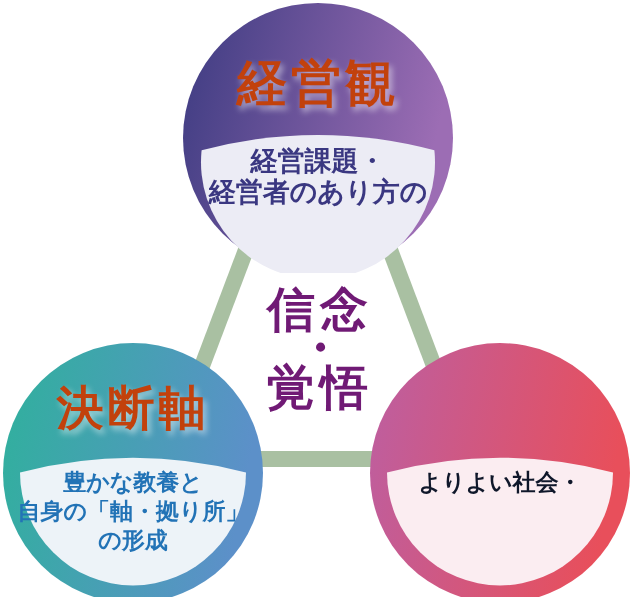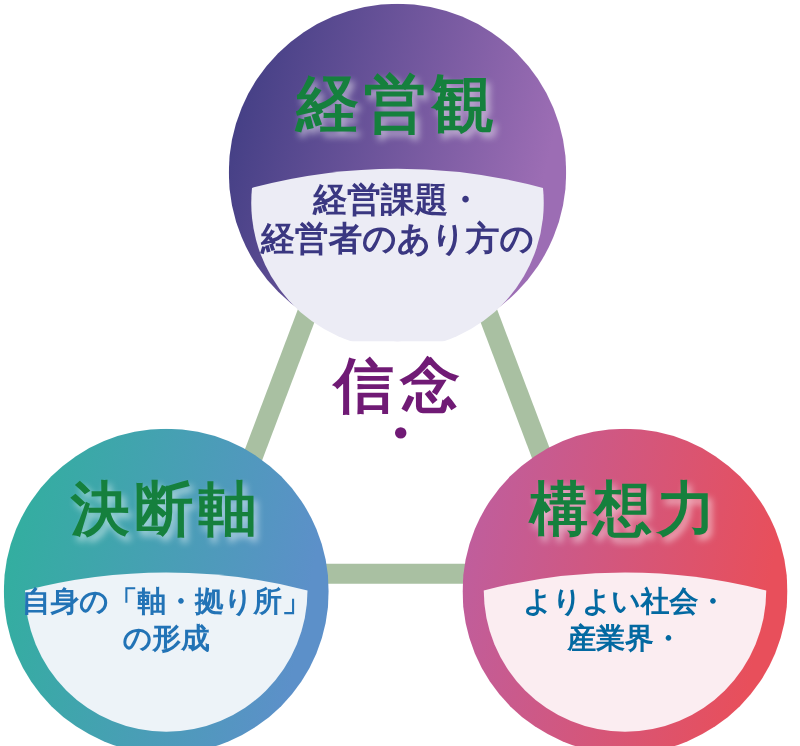--- a/index.html
+++ b/index.html
@@ -5,34 +5,34 @@
   html,body{margin:0;padding:0;background:#ffffff;}
   .stage{
     position:relative;width:640px;height:597px;background:#ffffff;overflow:hidden;
     font-family:"DejaVu Sans",sans-serif;
   }
   .connectors{position:absolute;left:0;top:0;}
   .circle-group{position:absolute;}
   .circle-group svg{position:absolute;left:0;top:0;}
   .circle-title{
     position:absolute;left:0;right:0;text-align:center;
-    color:#15803d;font-weight:bold;letter-spacing:4px;line-height:1;
+    color:#c2410c;font-weight:bold;letter-spacing:4px;line-height:1;
     text-shadow:3px 4px 6px rgba(255,255,255,0.55);
   }
   .top-group .circle-title{top:55px;font-size:50px;}
   .bl-group .circle-title,.br-group .circle-title{top:41px;font-size:47px;text-align:center;}
   .sub{
     position:absolute;left:0;right:0;text-align:center;
     font-weight:bold;white-space:nowrap;
   }
   .sub div{line-height:29px;}
   .top-group .sub{top:142px;font-size:27px;color:#3a3781;}
   .top-group .sub div{line-height:31px;}
   .bl-group .sub{top:125px;font-size:23px;color:#2273b6;}
-  .br-group .sub{top:125px;font-size:23px;color:#0369a1;}
+  .br-group .sub{top:125px;font-size:23px;color:#0f172a;}
   .top-group{left:183px;top:3px;width:270px;height:270px;}
   .bl-group{left:3px;top:343px;width:260px;height:260px;}
   .br-group{left:370px;top:343px;width:260px;height:260px;}
   .center-label{
     position:absolute;left:0;right:0;top:284px;text-align:center;
     color:#701a75;font-weight:bold;
   }
   .center-label .big{font-size:48px;line-height:1.05;letter-spacing:5px;}
   .center-label .dot{font-size:48px;line-height:0.58;letter-spacing:0;}
 </style>
@@ -71,41 +71,41 @@
         <linearGradient id="g1" x1="0" y1="0" x2="1" y2="0.2">
           <stop offset="0" stop-color="#2fb19c"></stop>
           <stop offset="1" stop-color="#5c90c9"></stop>
         </linearGradient>
       </defs>
       <circle cx="130" cy="130" r="130" fill="url(#g1)"></circle>
       <path d="M 17 129.4 A 450 450 0 0 1 243 129.4 A 113 113 0 1 1 17 129.4 Z" fill="#edf3f8"></path>
     </svg>
     <div class="circle-title">決断軸</div>
     <div class="sub">
+      <div>豊かな教養と</div>
       <div>自身の「軸・拠り所」</div>
       <div>の形成</div>
     </div>
   </div>
 
   <div class="circle-group br-group">
     <svg width="260" height="260" viewBox="0 0 260 260">
       <defs>
         <linearGradient id="g2" x1="0" y1="0" x2="1" y2="0.2">
           <stop offset="0" stop-color="#bc5fa2"></stop>
           <stop offset="1" stop-color="#e84f5b"></stop>
         </linearGradient>
       </defs>
       <circle cx="130" cy="130" r="130" fill="url(#g2)"></circle>
       <path d="M 17 129.4 A 450 450 0 0 1 243 129.4 A 113 113 0 1 1 17 129.4 Z" fill="#fbedf1"></path>
     </svg>
-    <div class="circle-title">構想力</div>
     <div class="sub">
       <div>よりよい社会・</div>
-      <div>産業界・</div>
     </div>
   </div>
 
   <div class="center-label">
     <div class="big">信念</div>
     <div class="dot">・</div>
+    <div class="big">覚悟</div>
   </div>
 
 </div>
 
 </body></html>

